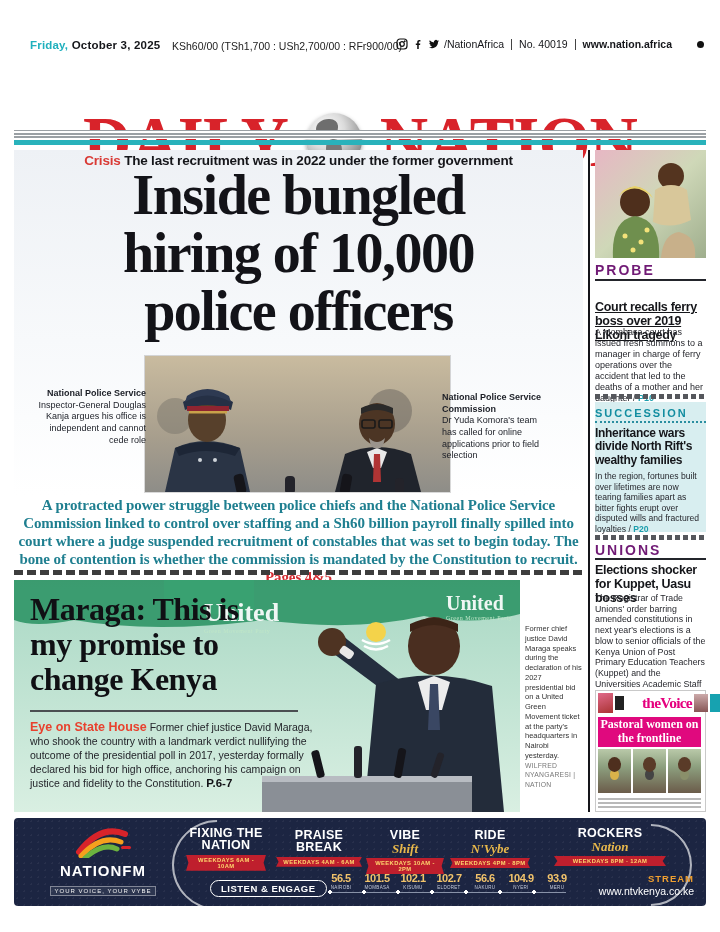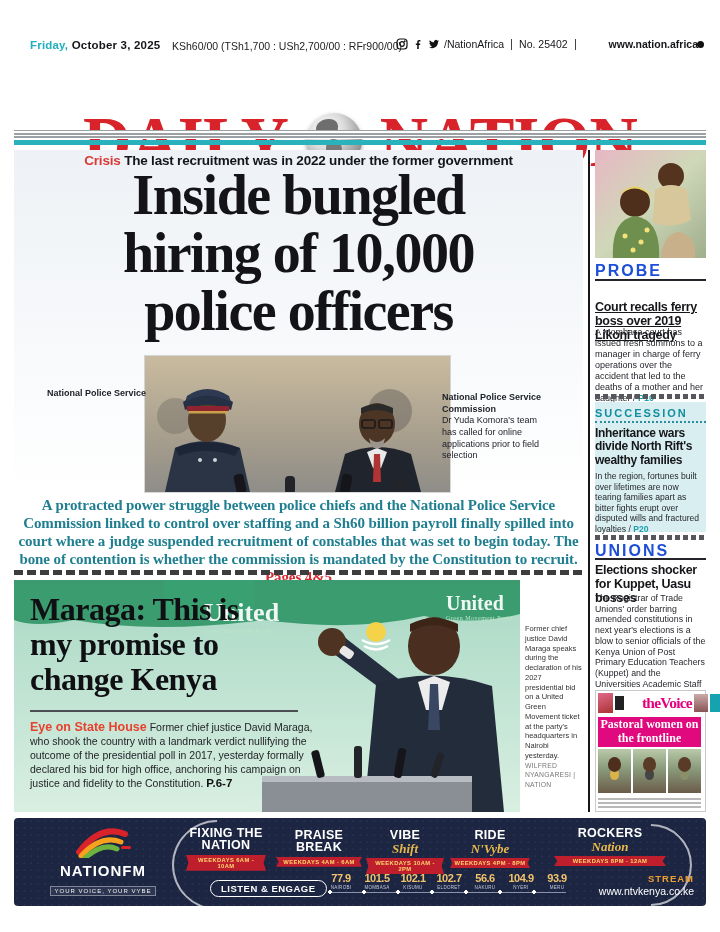--- a/index.html
+++ b/index.html
@@ -9,21 +9,21 @@
 
   
   .topbar{top:36px;left:14px;width:692px;height:22px;font-size:11.5px;}
   .dateline{left:16px;top:3px;font-weight:bold;letter-spacing:.2px;}
   .day{color:#1fb0bd;}
   .price{left:158px;top:4px;font-size:10.5px;color:#222;}
   .social{left:382px;top:2px;display:flex;align-items:center;gap:4px;font-size:10.5px;}
   .sicon{width:12px;height:12px;display:inline-block;}
   .sep{width:1px;height:11px;background:#444;margin:0 3px;}
   .handle{font-weight:500;}
-  .website{font-weight:bold;margin-left:26px;}
+  .website{font-weight:bold;}
   .corner-dot{right:2px;top:5px;width:7px;height:7px;border-radius:50%;background:#111;}
 
   
   .masthead{top:58px;left:14px;width:692px;height:70px;display:flex;align-items:center;justify-content:center;gap:18px;margin-top:48px;}
   .mh-word{font-family:"Liberation Serif",serif;font-weight:bold;font-size:67px;line-height:1;
            color:#d8232a;letter-spacing:-1px;transform:scaleY(1.08);}
   .globe{width:56px;height:56px;border-radius:50%;
          background:radial-gradient(circle at 35% 30%,#ffffff 0%,#dcdcdc 35%,#8c8c8c 75%,#555 100%);
          position:relative;overflow:hidden;box-shadow:0 2px 4px rgba(0,0,0,.35);flex:0 0 auto;}
   .globe:before{content:"";position:absolute;left:10px;top:6px;width:22px;height:18px;background:#6e6e6e;
@@ -71,21 +71,21 @@
   .m-head{left:16px;top:12px;width:240px;font-family:"Liberation Serif",serif;font-weight:bold;
           font-size:32px;line-height:1.1;letter-spacing:-.5px;color:#101014;}
   .m-rule{left:16px;top:130px;width:268px;height:2px;background:#4b4f52;}
   .m-body{left:16px;top:139px;width:286px;font-size:10.5px;line-height:1.3;color:#23242a;font-weight:500;}
   .m-kick{color:#e8412e;font-weight:bold;font-size:12.5px;}
   .m-pages{font-weight:bold;color:#101014;font-size:11.5px;}
 
   
   .sidebar{top:150px;left:595px;width:111px;height:662px;}
   .s-photo{left:0;top:0;width:111px;height:108px;overflow:hidden;}
-  .s-label{font-weight:bold;font-size:16px;letter-spacing:2px;color:#1d4ed8;}
+  .s-label{font-weight:bold;font-size:14px;letter-spacing:2px;color:#701a75;}
   .s-label.teal{color:#128da0;}
   .s-rule{width:111px;height:1.5px;background:#23252b;}
   .s-head{font-weight:bold;font-size:12.5px;line-height:1.12;letter-spacing:-.3px;color:#15161a;}
   .s-body{font-size:9px;line-height:1.22;color:#26272d;}
   .s-page{color:#1d9fae;font-weight:bold;}
   .s-dash{width:111px;height:5px;background:repeating-linear-gradient(90deg,#55575c 0 5px,transparent 5px 8px);}
   .probe-label{left:0;top:112px;}
   .probe-rule{left:0;top:129px;}
   .probe-head{left:0;top:150px;width:111px;text-decoration:underline;}
   .probe-body{left:0;top:177px;width:111px;}
@@ -172,21 +172,21 @@
           <circle cx="17.6" cy="6.4" r="1.7" fill="#111"></circle>
         </svg>
       <svg class="sicon" viewBox="0 0 24 24">
           <path fill="#111" d="M13.5 22v-8h2.7l.4-3.2h-3.1V8.7c0-.9.3-1.6 1.7-1.6h1.6V4.2c-.3 0-1.3-.1-2.4-.1-2.4 0-4 1.4-4 4.1v2.6H7.6V14h2.8v8h3.1z"></path>
         </svg>
       <svg class="sicon" viewBox="0 0 24 24">
           <path fill="#111" d="M22 5.9c-.7.3-1.5.6-2.3.7.8-.5 1.5-1.3 1.8-2.3-.8.5-1.7.8-2.6 1A4.1 4.1 0 0 0 11.8 9 11.7 11.7 0 0 1 3.4 4.7a4.1 4.1 0 0 0 1.3 5.5c-.7 0-1.3-.2-1.9-.5v.1c0 2 1.4 3.6 3.3 4a4.2 4.2 0 0 1-1.9.1 4.1 4.1 0 0 0 3.9 2.9A8.3 8.3 0 0 1 2 18.5a11.7 11.7 0 0 0 6.3 1.8c7.5 0 11.7-6.3 11.7-11.7v-.5c.8-.6 1.5-1.3 2-2.2z"></path>
         </svg>
       <span class="handle">/NationAfrica</span>
       <span class="sep"></span>
-      <span>No. 25402</span>
+      <span>No. 40019</span>
       <span class="sep"></span>
       <span class="website">www.nation.africa</span>
     </div>
     <div class="abs corner-dot"></div>
   </div>
 
   <div class="abs masthead">
     <span class="mh-word">DAILY</span>
     <span class="globe"></span>
     <span class="mh-word">NATION</span>
@@ -242,20 +242,21 @@
 
         <rect x="90" y="118" width="10" height="20" rx="4" fill="#15151a" transform="rotate(-12 95 128)"></rect>
         <rect x="140" y="120" width="10" height="18" rx="4" fill="#23232a"></rect>
         <rect x="196" y="118" width="10" height="20" rx="4" fill="#15151a" transform="rotate(10 201 128)"></rect>
         <rect x="250" y="122" width="9" height="16" rx="4" fill="#23232a"></rect>
       </svg>
     </div>
 
     <div class="abs cap cap-left">
       <b>National Police Service</b>
+      <span>Inspector-General Douglas Kanja argues his office is independent and cannot cede role</span>
     </div>
     <div class="abs cap cap-right">
       <b>National Police Service Commission</b>
       <span>Dr Yuda Komora's team has called for online applications prior to field selection</span>
     </div>
 
     <div class="abs standfirst">
       <span>A protracted power struggle between police chiefs and the National Police Service Commission linked to control over staffing and a Sh60 billion payroll finally spilled into court where a judge suspended recruitment of constables that was set to begin today. The bone of contention is whether the commission is mandated by the Constitution to recruit.</span>
       <span class="pages-ref">Pages 4&amp;5</span>
     </div>
@@ -431,21 +432,21 @@
     <div class="show sh5">
       <div class="show-title">ROCKERS</div>
       <div class="show-fl">Nation</div>
       <div class="ribbon">WEEKDAYS 8PM - 12AM</div>
     </div>
 
     <div class="abs listen">LISTEN &amp; ENGAGE</div>
 
     <div class="abs freqs">
       <div class="freq">
-          <div class="freq-n">77.9</div>
+          <div class="freq-n">56.5</div>
           <div class="freq-c">NAIROBI</div>
         </div>
       <div class="freq">
           <div class="freq-n">101.5</div>
           <div class="freq-c">MOMBASA</div>
         </div>
       <div class="freq">
           <div class="freq-n">102.1</div>
           <div class="freq-c">KISUMU</div>
         </div>

